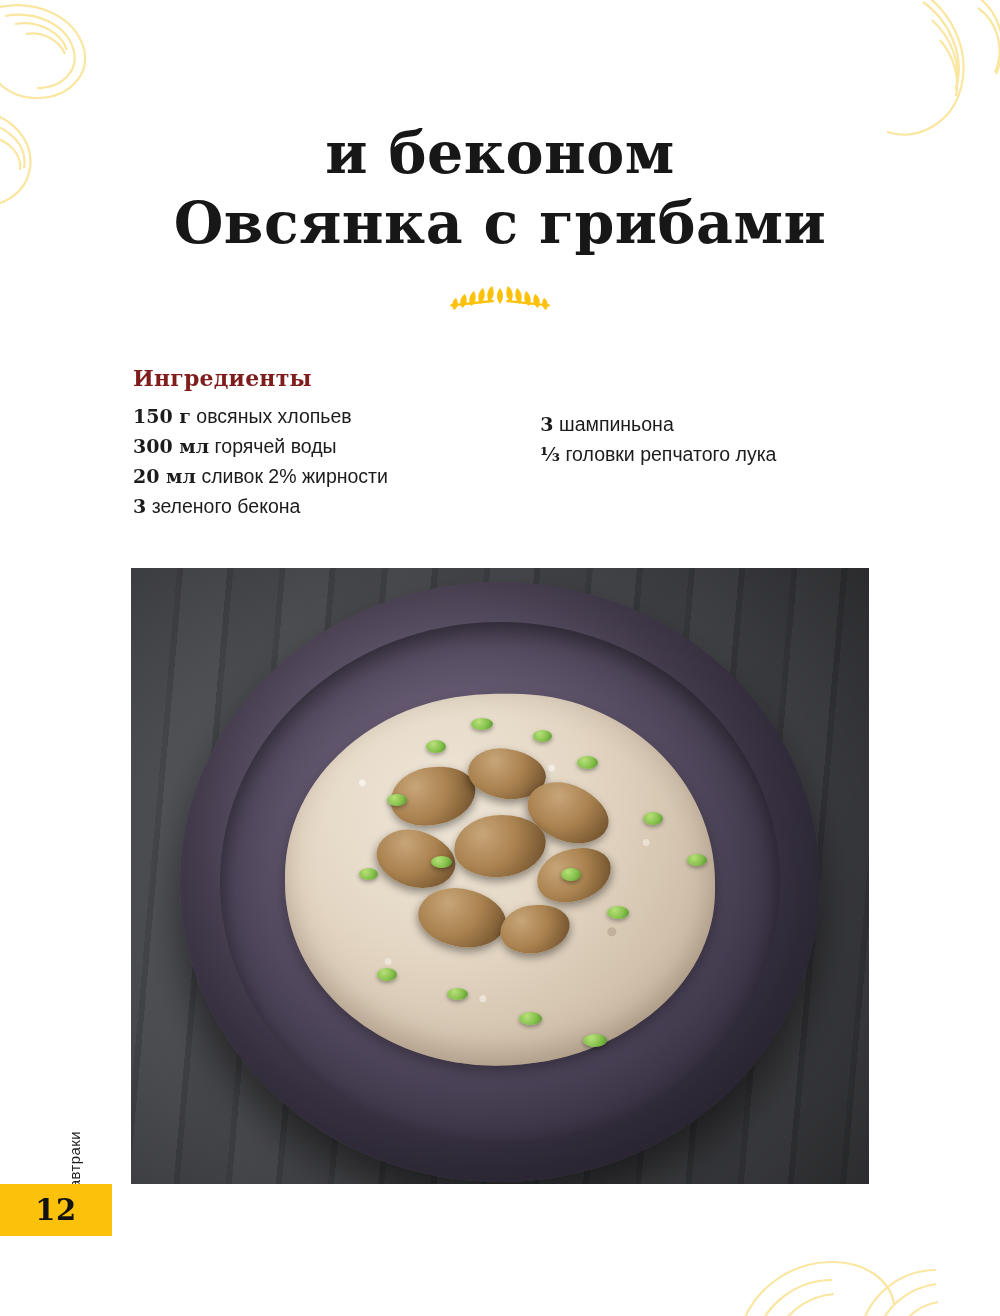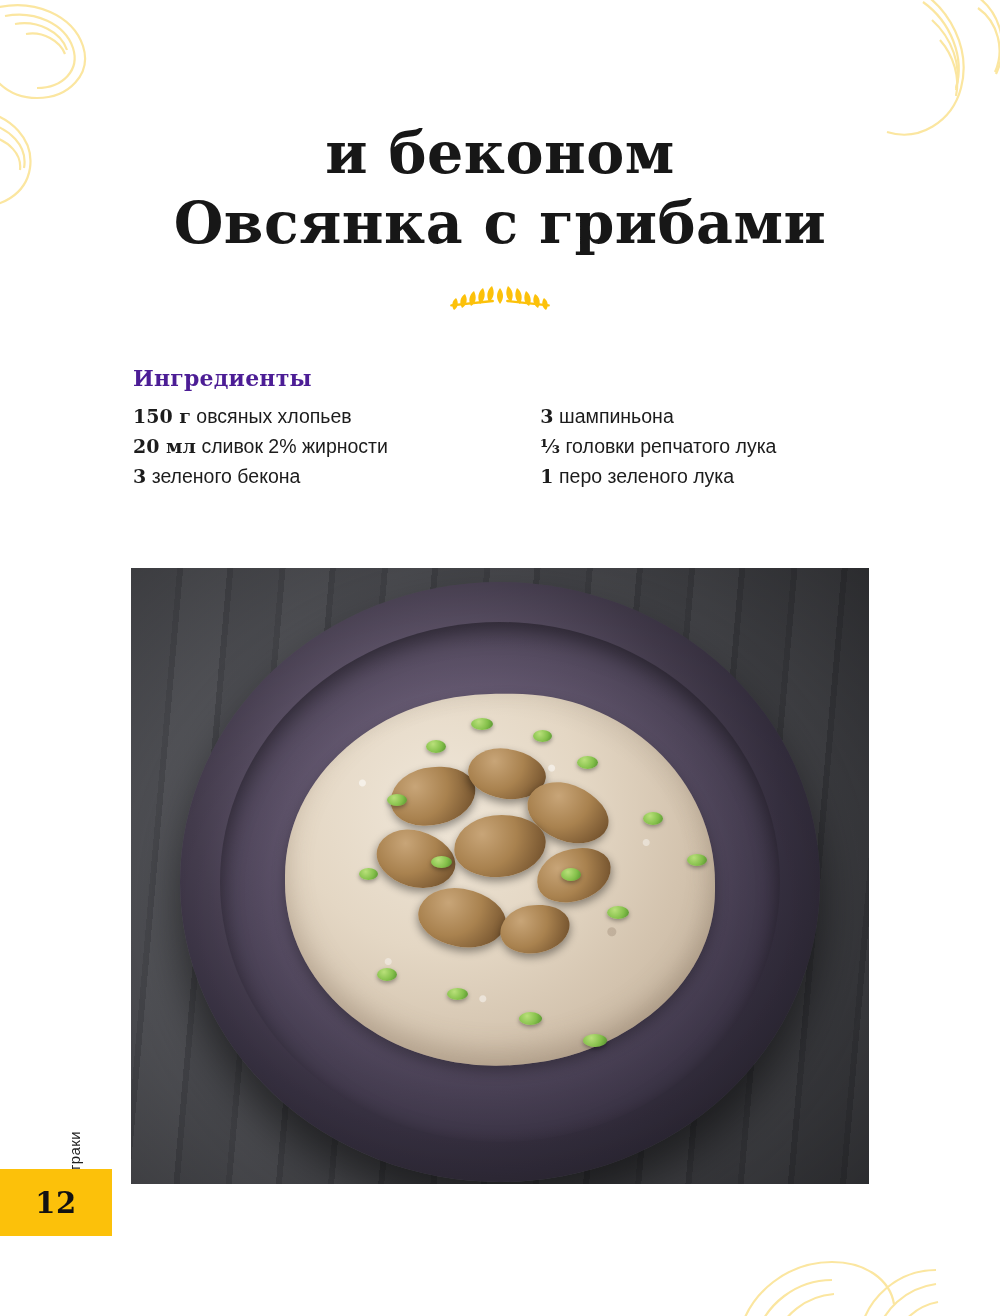--- a/index.html
+++ b/index.html
@@ -69,34 +69,35 @@
   .ingredients {
     position: absolute;
     top: 365px;
     left: 133px;
     width: 740px;
   }
   .ing-heading {
     font-family: "DejaVu Serif", serif;
     font-weight: bold;
     font-size: 22px;
-    color: #4c1d95;
+    color: #7f1d1d;
     margin: 0 0 10px 0;
     letter-spacing: 0.2px;
   }
   .ing-cols {
     display: flex;
     gap: 16px;
     justify-content: space-between;
   }
   .ing-col {
     width: 400px;
   }
   .ing-col.right {
     width: 340px;
+    margin-top: 8px;
   }
   .ing-item {
     font-size: 19.5px;
     line-height: 30px;
     color: #1c1c1c;
     white-space: nowrap;
   }
   .ing-item .amt {
     font-family: "DejaVu Serif", serif;
     font-weight: bold;
@@ -211,21 +212,21 @@
     transform: rotate(180deg);
     letter-spacing: 0.4px;
   }
 
   
   .page-tab {
     position: absolute;
     left: 0;
     bottom: 80px;
     width: 112px;
-    height: 67px;
+    height: 52px;
     background: #fcc10a;
     display: flex;
     align-items: center;
     justify-content: center;
   }
   .page-num {
     font-family: "DejaVu Serif", serif;
     font-weight: bold;
     font-size: 29px;
     color: #121212;
@@ -306,40 +307,40 @@
 
   <div class="ingredients">
     <div class="ing-heading">Ингредиенты</div>
     <div class="ing-cols">
       <div class="ing-col left">
         <div class="ing-item">
           <span class="amt">150 г</span>
           <span>овсяных хлопьев</span>
         </div>
         <div class="ing-item">
+          <span class="amt">300 мл</span>
+          <span>горячей воды</span>
+        </div>
+        <div class="ing-item">
           <span class="amt">20 мл</span>
           <span>сливок 2% жирности</span>
         </div>
         <div class="ing-item">
           <span class="amt">3</span>
           <span>зеленого бекона</span>
         </div>
       </div>
       <div class="ing-col right">
         <div class="ing-item">
           <span class="amt">3</span>
           <span>шампиньона</span>
         </div>
         <div class="ing-item">
           <span class="amt">⅓</span>
           <span>головки репчатого лука</span>
-        </div>
-        <div class="ing-item">
-          <span class="amt">1</span>
-          <span>перо зеленого лука</span>
         </div>
       </div>
     </div>
   </div>
 
   <div class="photo-frame">
     <div class="photo"></div>
 
     <div class="plate">
       <div class="plate-rim"></div>

